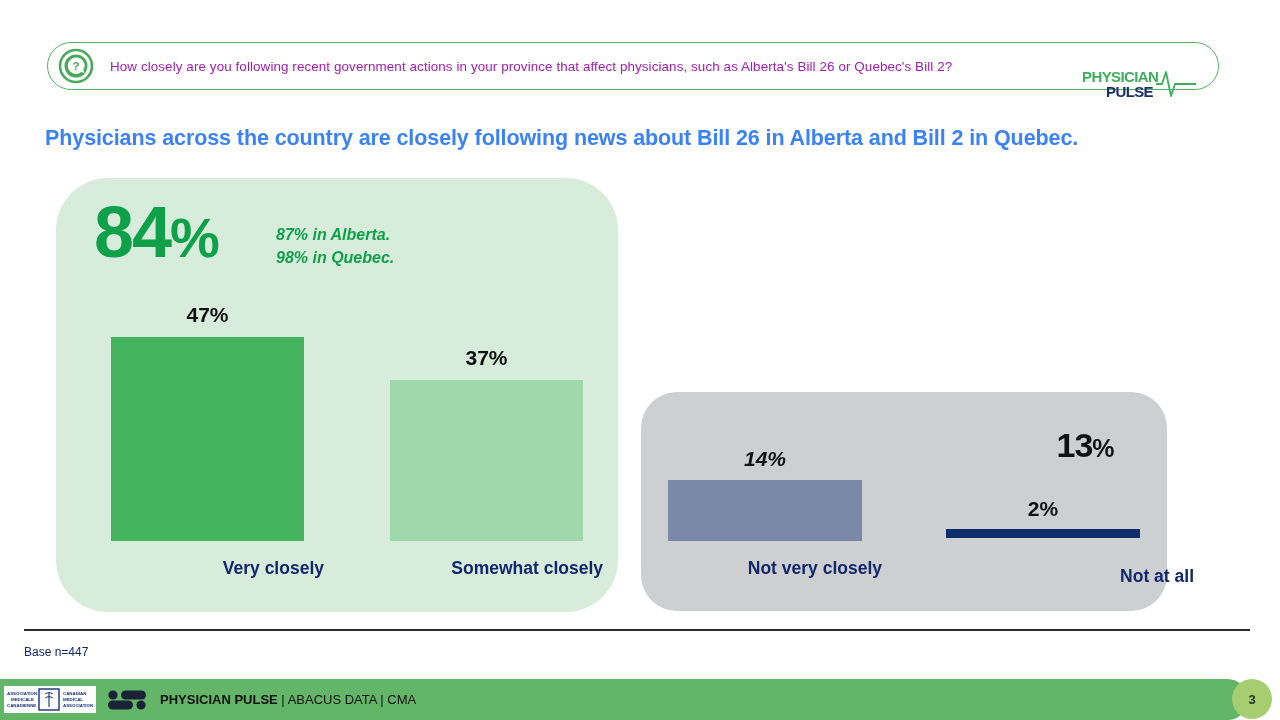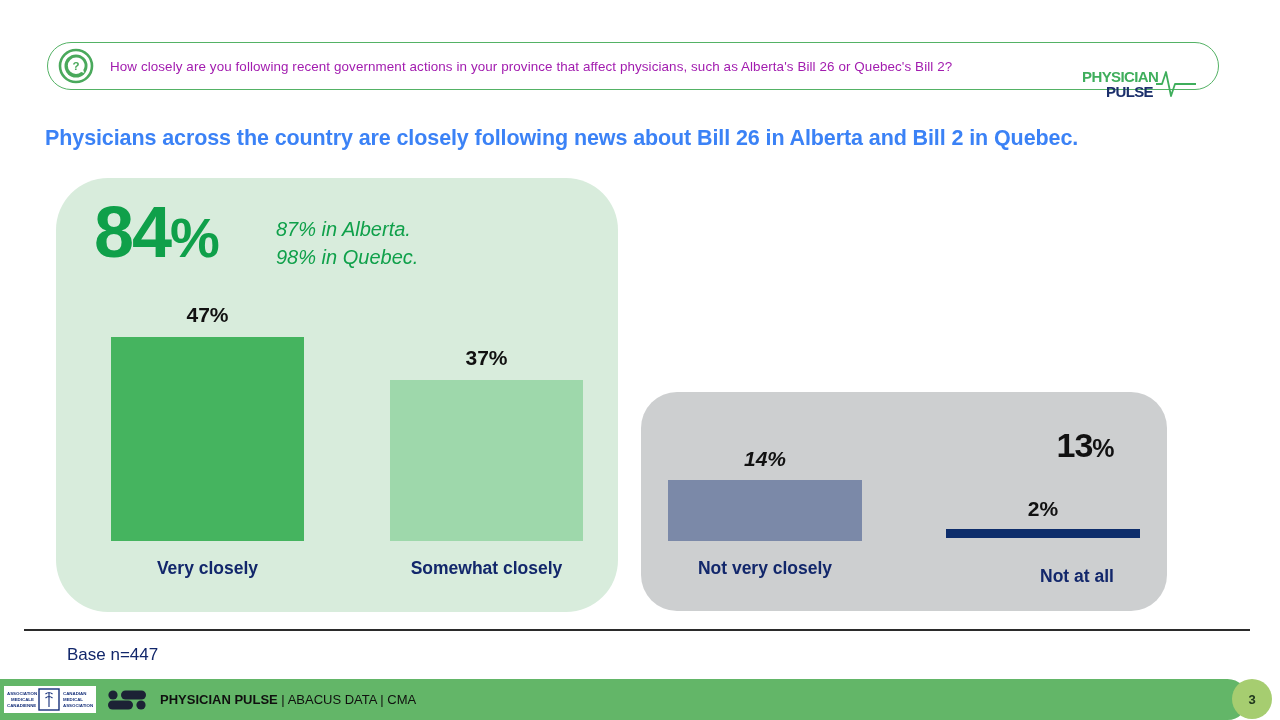--- a/index.html
+++ b/index.html
@@ -50,33 +50,33 @@
   }
 
   
   .bigstat {
     position: absolute; left: 94px; top: 196px;
     font-size: 72px; font-weight: bold; color: #0fa04a;
     line-height: 1; letter-spacing: -2px;
   }
   .bigstat .pct { font-size: 56px; }
   .substat {
-    position: absolute; left: 276px; top: 215px;
-    font-size: 20px; font-weight: normal; font-style: italic;
+    position: absolute; left: 276px; top: 224px;
+    font-size: 16px; font-weight: bold; font-style: italic;
     color: #0fa04a; line-height: 1.42;
   }
 
   
   .bar { position: absolute; }
   .bar-value {
     position: absolute; text-align: center;
     font-size: 21px; font-weight: bold; color: #111111;
   }
   .bar-label {
-    position: absolute; text-align: center;
+    position: absolute; text-align: right;
     font-size: 17.5px; font-weight: bold; color: #12276b;
     white-space: nowrap;
   }
 
   
   .bar-very { left: 111px; top: 337px; width: 193px; height: 204px; background: #45b45f; }
   .val-very { left: 111px; top: 303px; width: 193px; }
   .lab-very { left: 91px; top: 558px; width: 233px; }
 
   
@@ -102,21 +102,21 @@
   }
   .group-total .pct { font-size: 25px; }
 
   
   .rule {
     position: absolute; left: 24px; top: 629px;
     width: 1226px; height: 1.5px; background: #2b2b2b;
   }
   .base-note {
     position: absolute; left: 24px; top: 645px;
-    font-size: 17px; color: #12276b; margin-left: 43px;
+    font-size: 12px; color: #12276b;
   }
 
   
   .footer-bar {
     position: absolute; left: 0px; top: 679px;
     width: 1248px; height: 41px;
     background: #63b668; border-top-right-radius: 21px; border-bottom-right-radius: 21px;
     display: flex; align-items: center;
   }
   .cma-logo {

